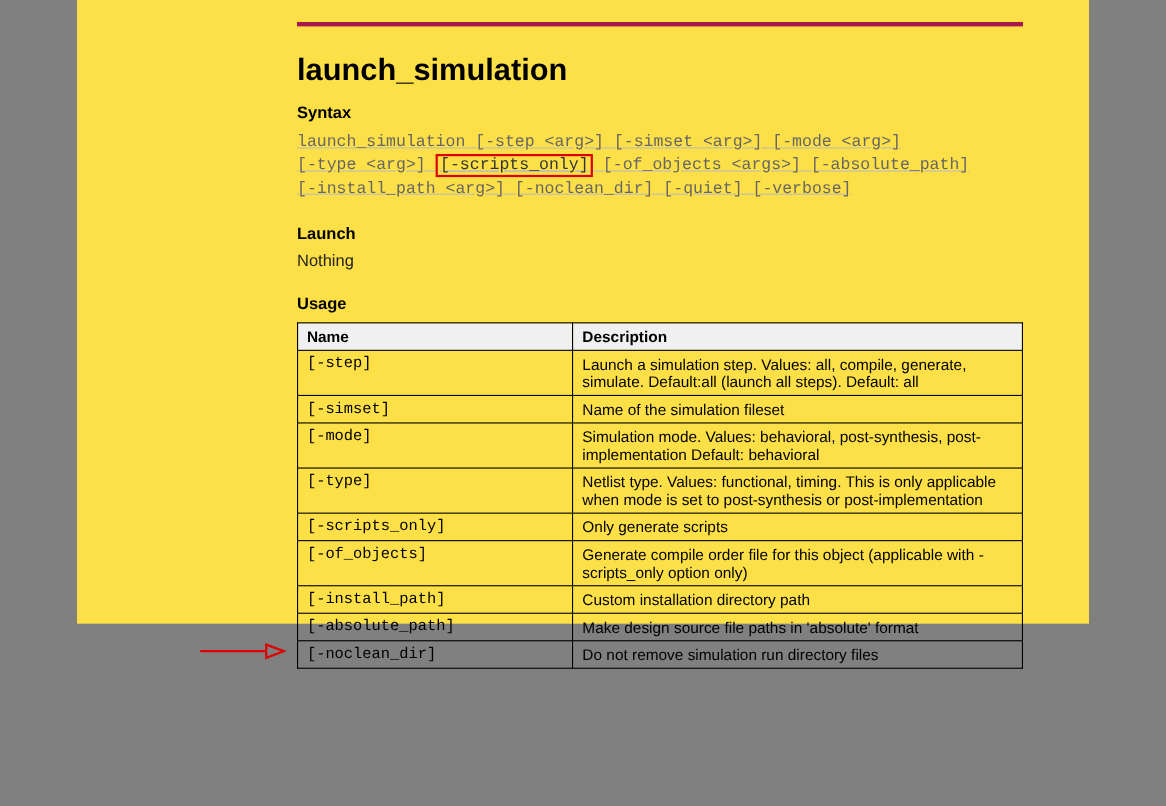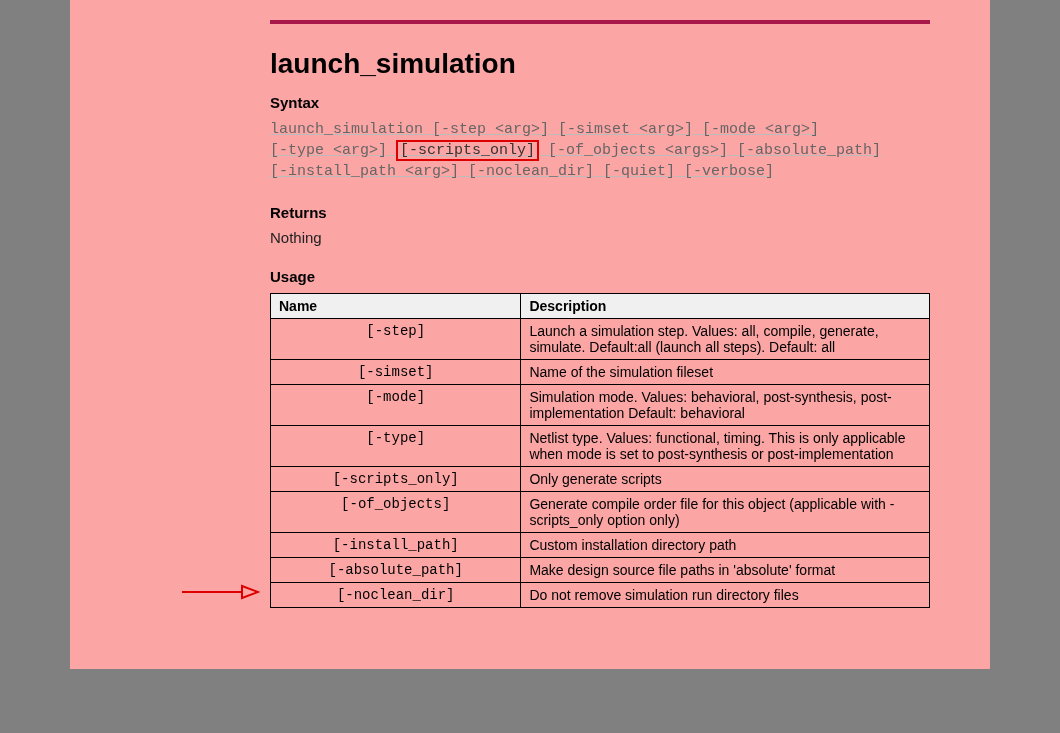--- a/index.html
+++ b/index.html
@@ -8,24 +8,24 @@
     background: #808080;
     font-family: "Segoe UI", "Helvetica Neue", Arial, sans-serif;
     font-size: 14px;
     color: #000;
     width: 1060px;
     height: 733px;
     overflow: hidden;
   }
   .page {
     position: relative;
-    background: #fca5a5;
+    background: #fde047;
     margin: 0 auto;
     width: 920px;
-    height: 669px;
+    height: 567px;
     box-sizing: border-box;
     padding: 20px 60px 0 60px;
   }
   .top-rule {
     height: 4px;
     background: #a9184a;
     margin-bottom: 24px;
     margin-left: 140px;
     margin-right: 0px;
   }
@@ -82,21 +82,20 @@
     vertical-align: top;
     font-size: 14px;
   }
   table.usage th {
     background: #f0f0f0;
     font-weight: 700;
   }
   table.usage td.opt {
     font-family: "Courier New", Courier, monospace;
     width: 38%;
-    text-align: center;
   }
   table.usage td.desc {
     width: 62%;
   }
   
   .arrow {
     position: absolute;
     left: 110px;
     top: 582px;
     width: 80px;
@@ -112,21 +111,21 @@
 
   <div class="page-inner">
 
     <h1 class="cmd-title">launch_simulation</h1>
 
     <h2 class="section">Syntax</h2>
     <pre class="syntax"><span>launch_simulation [-step &lt;arg&gt;] [-simset &lt;arg&gt;] [-mode &lt;arg&gt;]</span>
 <span>[-type &lt;arg&gt;] </span><span class="syntax-box">[-scripts_only]</span><span> [-of_objects &lt;args&gt;] [-absolute_path]</span>
 <span>[-install_path &lt;arg&gt;] [-noclean_dir] [-quiet] [-verbose]</span></pre>
 
-    <h2 class="section">Returns</h2>
+    <h2 class="section">Launch</h2>
     <p class="returns-val">Nothing</p>
 
     <h2 class="section">Usage</h2>
     <table class="usage">
       <thead>
         <tr>
           <th>Name</th>
           <th>Description</th>
         </tr>
       </thead>

